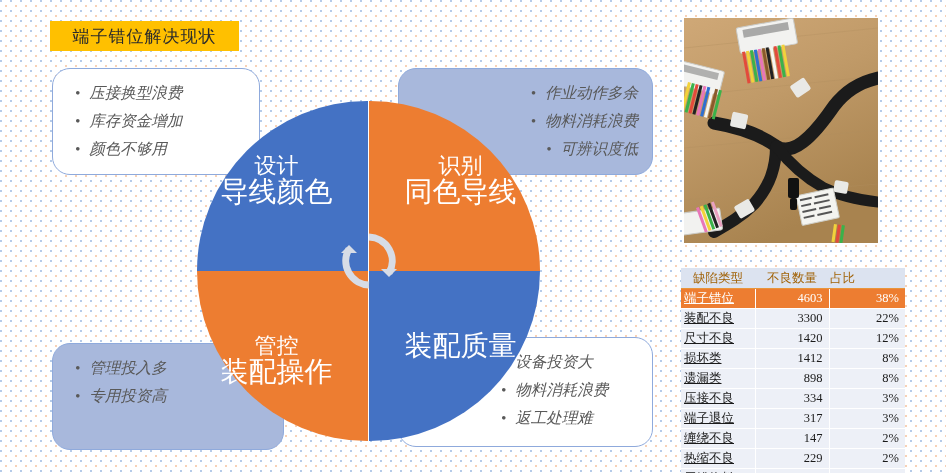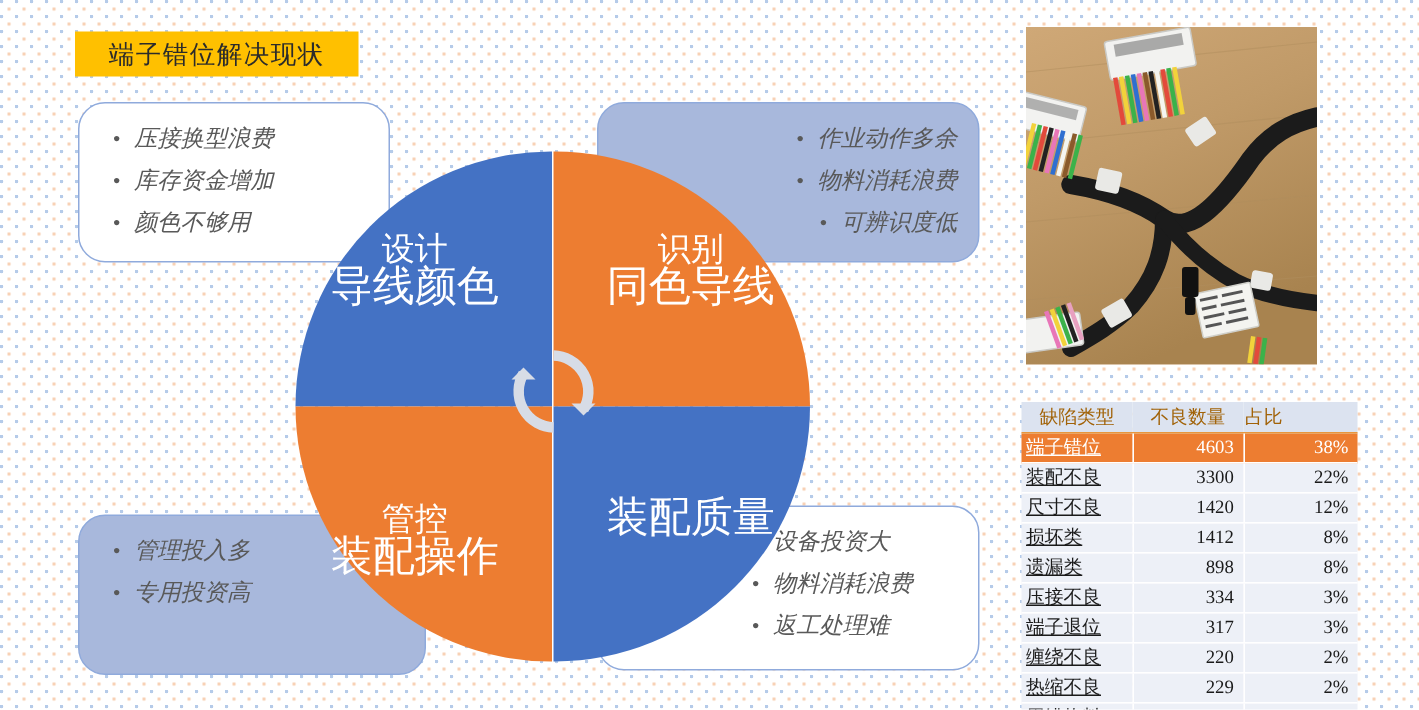--- a/index.html
+++ b/index.html
@@ -312,21 +312,21 @@
         <td class="t-qty">334</td>
         <td class="t-pct">3%</td>
       </tr>
       <tr>
         <td class="t-type">端子退位</td>
         <td class="t-qty">317</td>
         <td class="t-pct">3%</td>
       </tr>
       <tr>
         <td class="t-type">缠绕不良</td>
-        <td class="t-qty">220</td>
+        <td class="t-qty">147</td>
         <td class="t-pct">2%</td>
       </tr>
       <tr>
         <td class="t-type">热缩不良</td>
         <td class="t-qty">229</td>
         <td class="t-pct">2%</td>
       </tr>
       <tr>
         <td class="t-type">用错物料</td>
         <td class="t-qty">204</td>

